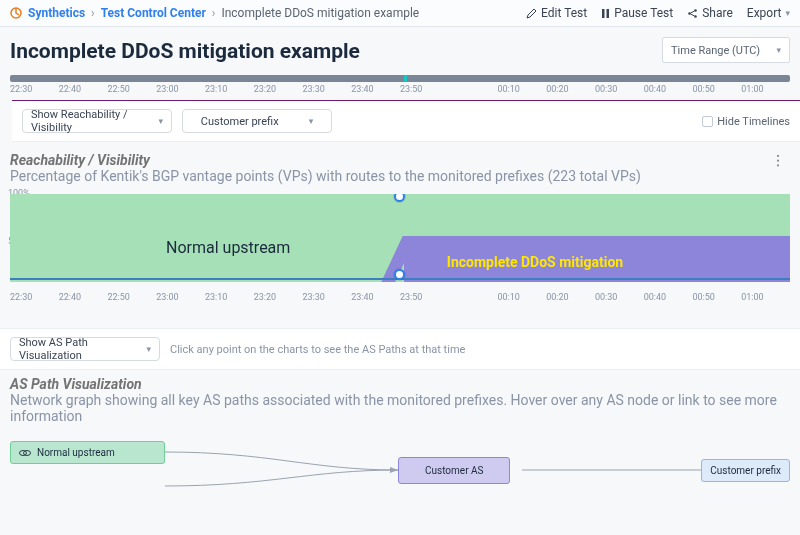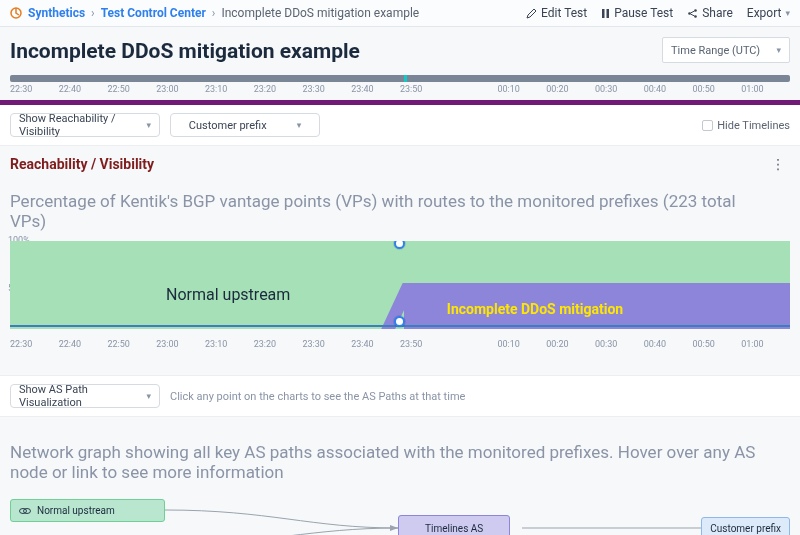--- a/index.html
+++ b/index.html
@@ -21,32 +21,32 @@
 .kicker { font-size: 10px; color: #8a94a6; letter-spacing: 0.5px; }
 .title { font-size: 21px; font-weight: 700; color: #1b2a3d; margin-top: 2px; }
 .timerange { border: 1px solid #d6dbe1; background: #fff; border-radius: 2px; width: 128px; height: 26px; display: flex; align-items: center; justify-content: space-between; padding: 0 8px; font-size: 11px; color: #5a6472; }
 
 .timelinebar { margin: 8px 10px 2px 10px; height: 7px; background: #7a8696; border-radius: 2px; position: relative; }
 .timelinebar .mark { position: absolute; top: 0; bottom: 0; width: 3px; background: #14c8c8; }
 
 .xaxis { display: flex; margin: 2px 10px 6px 10px; font-size: 9px; color: #8a94a6; align-items: center; }
 .xaxis span { flex: 1; text-align: left; }
 
-.controls { display: flex; align-items: center; padding: 8px 10px; gap: 10px; border-top: 5px solid #701a75; border-bottom: 1px solid #eceff2; background: #fff; margin: 0 0 4px 0; justify-content: space-between; }
+.controls { display: flex; align-items: center; padding: 8px 10px; gap: 10px; border-top: 1px solid #701a75; border-bottom: 1px solid #eceff2; background: #fff; margin: 0 0 4px 12px; justify-content: space-between; }
 .controls-left { display: flex; gap: 10px; }
 .select { border: 1px solid #d6dbe1; background: #fff; border-radius: 4px; height: 24px; display: flex; align-items: center; justify-content: space-between; padding: 0 8px; font-size: 11px; color: #3a4454; }
 .select.w150 { width: 150px; }
 .select.w160 { width: 150px; justify-content: center; gap: 30px; }
 .cb { display: flex; align-items: center; gap: 4px; font-size: 11px; color: #5a6472; }
 .cb .box { width: 11px; height: 11px; border: 1px solid #c2c9d1; border-radius: 2px; }
 
 .section { padding: 6px 10px 8px 10px; }
 .sechead { display: flex; justify-content: space-between; align-items: flex-start; }
-.sectitle { font-size: 14px; font-weight: 700; color: #7f1d1d; }
-.secsub { font-size: 17px; color: #8a94a6; margin-top: 19px; }
+.sectitle { font-size: 14px; font-weight: 700; color: #737373; font-style: italic; }
+.secsub { font-size: 14px; color: #8a94a6; margin-top: 0; }
 .kebab { color: #5a6472; font-size: 14px; cursor: pointer; padding: 0 4px; letter-spacing: 1px; }
 
 .chart { position: relative; height: 100px; margin-top: 6px; }
 .chart .ylabel { position: absolute; left: -2px; font-size: 9px; color: #8a94a6; }
 .chart .y100 { top: -2px; }
 .chart .y50 { top: 46px; }
 .chart .plot { position: absolute; left: 0; right: 0; top: 4px; bottom: 8px; overflow: hidden; }
 .area-green { position: absolute; left: 0; right: 0; top: 0; bottom: 0; background: #a5e0b6; }
 .area-purple { position: absolute; left: 50.5%; right: 0; top: 48%; bottom: 0; background: #8d85d9; }
 .purple-slope { position: absolute; left: 49%; width: 14px; top: 48%; bottom: 0; background: #8d85d9; transform: skewX(-25deg); }
@@ -224,20 +224,21 @@
   <div class="controls-left" style="align-items:center; gap:10px;">
     <div class="select w150">
       <span>Show AS Path Visualization</span>
       <span class="caret">▾</span>
     </div>
     <div class="hint">Click any point on the charts to see the AS Paths at that time</div>
   </div>
 </div>
 
 <div class="section" style="padding-bottom:0">
+  <div class="sectitle">AS Path Visualization</div>
   <div class="secsub">Network graph showing all key AS paths associated with the monitored prefixes. Hover over any AS node or link to see more information</div>
 </div>
 
 <div class="graph">
   <svg width="780" height="74" style="position:absolute;left:0;top:0">
     <path class="arrow" d="M155 20 C 260 20, 300 38, 388 38"></path>
     <path class="arrow" d="M155 54 C 260 54, 300 38, 388 38"></path>
     <path class="arrow" d="M512 38 L 730 38"></path>
     <path d="M725 35 L733 38 L725 41" fill="#9aa3af"></path>
     <path d="M380 35 L388 38 L380 41" fill="#9aa3af"></path>
@@ -246,18 +247,18 @@
   <div class="node up" style="left:0; top:9px; width:155px">
     <span class="icon">
         <svg class="pair" viewBox="0 0 12 10">
           <ellipse cx="4" cy="5" rx="3.5" ry="2.5" fill="none" stroke="#1b2a3d" stroke-width="0.9"></ellipse>
           <ellipse cx="8" cy="5" rx="3.5" ry="2.5" fill="none" stroke="#1b2a3d" stroke-width="0.9"></ellipse>
         </svg>
       </span>
     <span>Normal upstream</span>
   </div>
   <div class="node mid" style="left:388px; top:25px">
-    <span>Timelines AS</span>
+    <span>Customer AS</span>
   </div>
   <div class="node pref" style="right:0; top:27px">
     <span>Customer prefix</span>
   </div>
 </div>
 
 </body></html>

